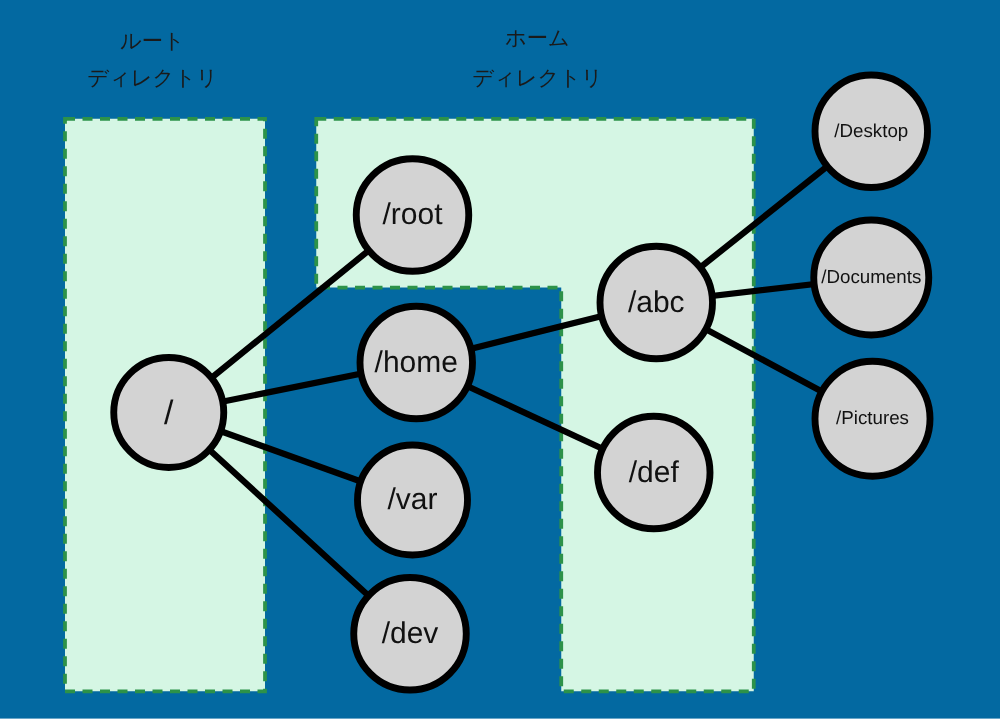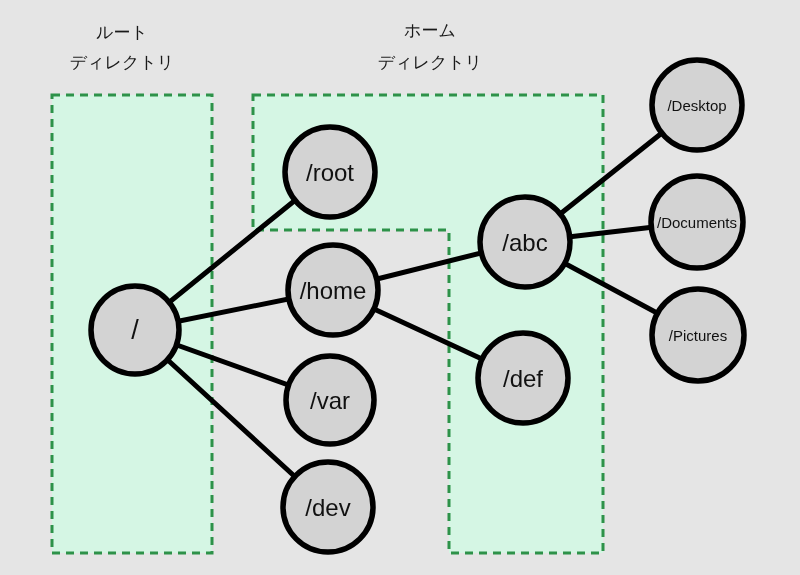--- a/index.html
+++ b/index.html
@@ -5,21 +5,21 @@
   html, body {
     margin: 0;
     padding: 0;
     background: #ffffff;
     font-family: "Liberation Sans", "DejaVu Sans", sans-serif;
   }
   .stage {
     position: relative;
     width: 800px;
     height: 575px;
-    background: #e5e5e5;
+    background: #0369a1;
     overflow: hidden;
   }
   svg { display: block; }
   .region {
     fill: #d5f6e4;
     stroke: #2d9249;
     stroke-width: 3;
     stroke-dasharray: 8 6;
   }
   .edge {

